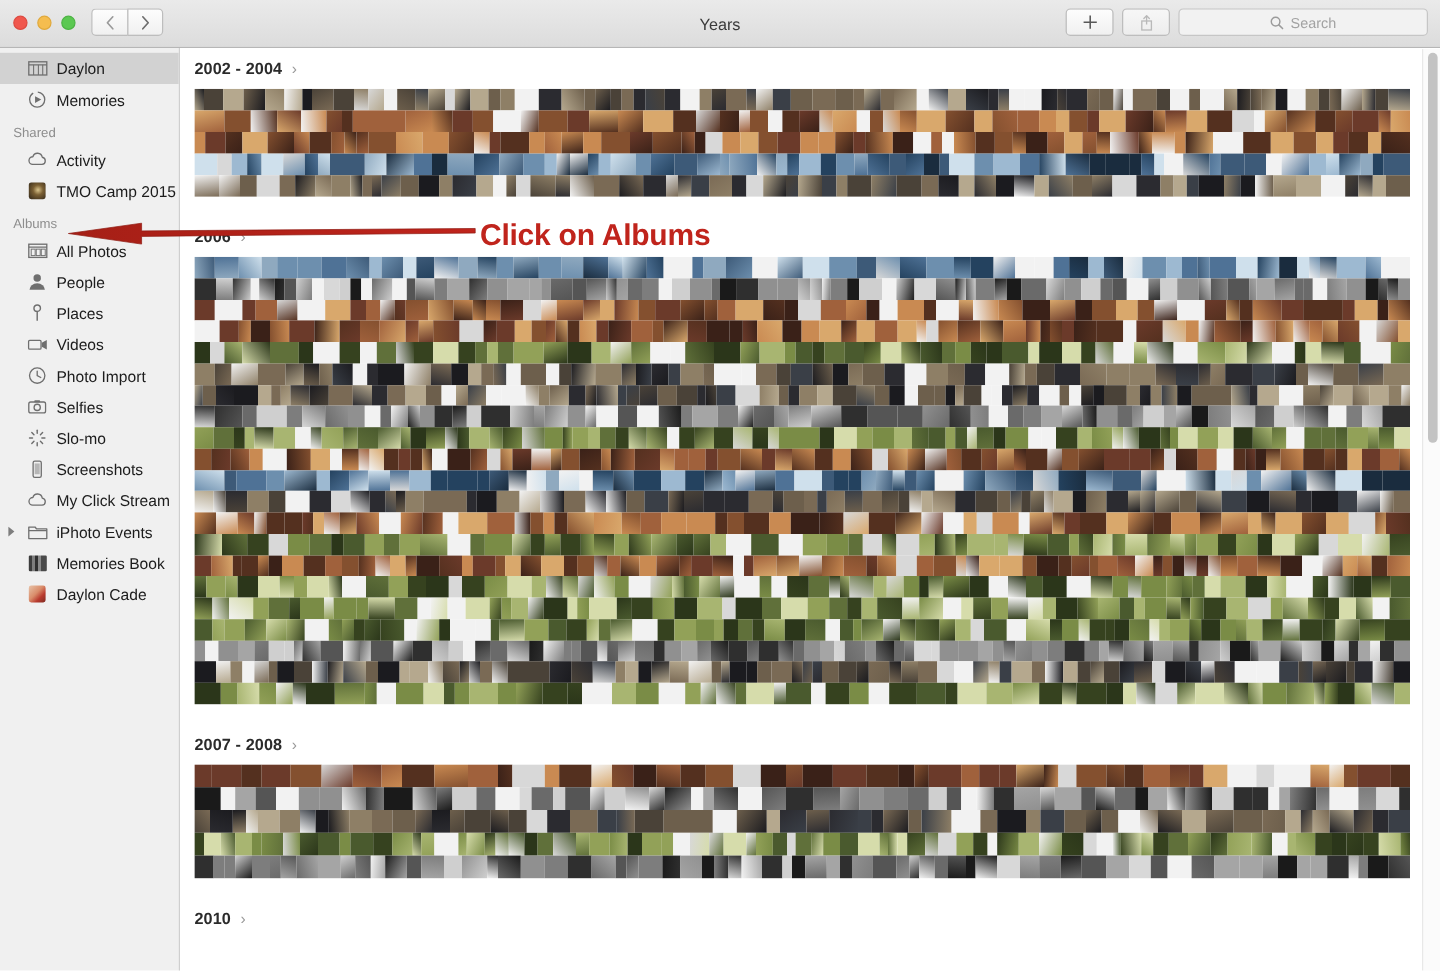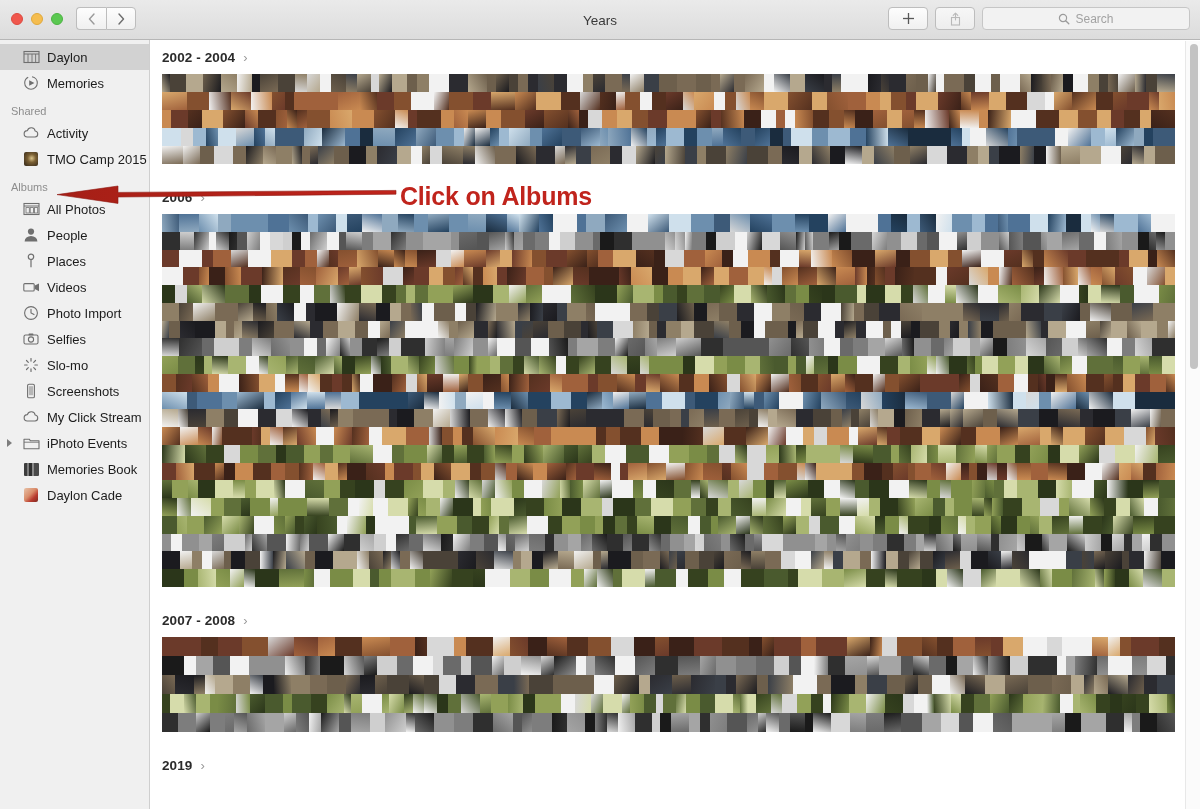--- a/index.html
+++ b/index.html
@@ -2532,21 +2532,21 @@
           <div class="mcell" style="background: linear-gradient(63deg, rgb(165, 165, 165), rgb(165, 165, 165)); flex-grow: 0.94;"></div>
           <div class="mcell" style="background: linear-gradient(37deg, rgb(165, 165, 165), rgb(165, 165, 165)); flex-grow: 1.09;"></div>
           <div class="mcell" style="background: linear-gradient(25deg, rgb(47, 47, 47), rgb(47, 47, 47)); flex-grow: 1.48;"></div>
           <div class="mcell" style="background: linear-gradient(9deg, rgb(242, 242, 242), rgb(165, 165, 165)); flex-grow: 0.63;"></div>
           <div class="mcell" style="background: rgb(125, 125, 125); flex-grow: 0.66;"></div>
           <div class="mcell" style="background: rgb(26, 26, 26); flex-grow: 1.45;"></div>
           <div class="mcell" style="background: linear-gradient(62deg, rgb(47, 47, 47), rgb(85, 85, 85)); flex-grow: 1.42;"></div>
         </div>
       </div>
       <div class="year-header" style="height: 34px;">
-        <span>2019</span>
+        <span>2010</span>
         <span class="chev">›</span>
       </div>
     </div>
 
   <div style="position:absolute;right:0;top:41px;width:15px;height:768px;background:#fbfbfb;border-left:1px solid #e8e8e8;">
     <div style="position:absolute;left:4px;top:3px;width:8px;height:325px;border-radius:4px;background:#c3c3c3;"></div>
   </div>
 
   <div id="annotation">
     <svg width="1200" height="809" style="position:absolute;left:0;top:0;">

